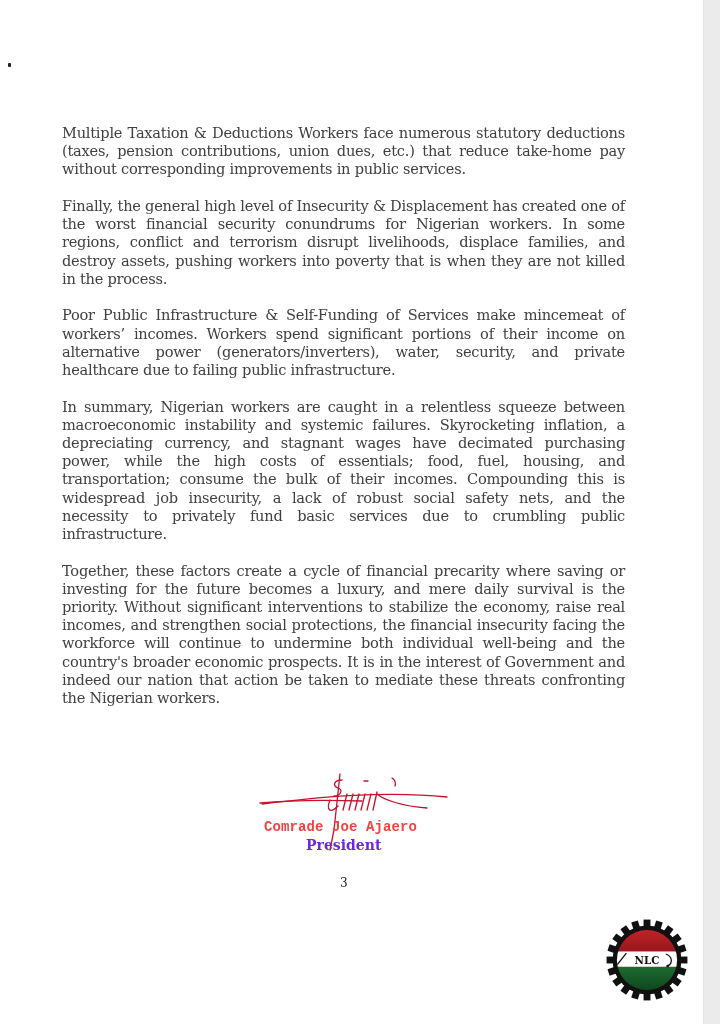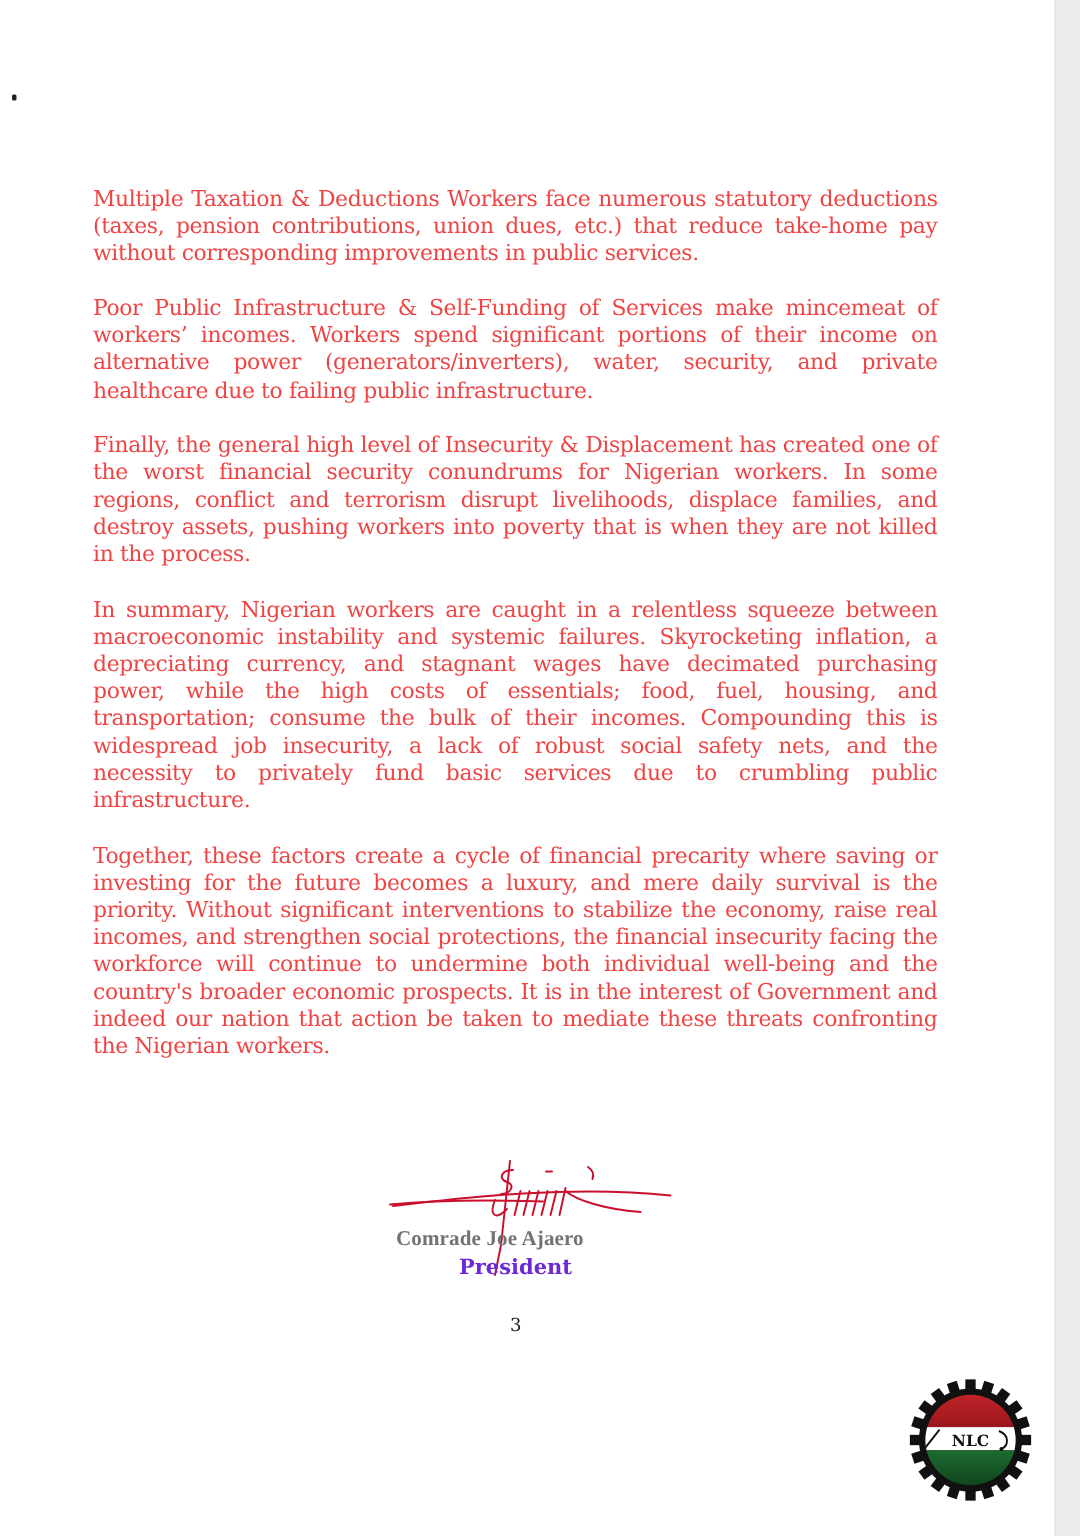--- a/index.html
+++ b/index.html
@@ -29,21 +29,21 @@
       border-radius: 1px;
     }
     .body-text {
       position: absolute;
       left: 62px;
       top: 124px;
       width: 563px;
       font-family: "DejaVu Serif", serif;
       font-size: 14.6px;
       line-height: 18.2px;
-      color: #ef4444;
+      color: #404040;
       letter-spacing: -0.25px;
     }
     .body-text p {
       margin: 0 0 18.4px 0;
       text-align: justify;
     }
     .signature-block {
       position: absolute;
       left: 222px;
       top: 770px;
@@ -52,24 +52,24 @@
     }
     .signature-svg {
       position: absolute;
       left: 0;
       top: 0;
     }
     .signer-name {
       position: absolute;
       left: 42px;
       top: 49px;
-      font-family: Liberation Serif, serif;
+      font-family: Liberation Mono, monospace;
       font-weight: bold;
       font-size: 14px;
-      color: #737373;
+      color: #ef4444;
       white-space: nowrap;
       letter-spacing: 0.1px;
     }
     .signer-title {
       position: absolute;
       left: 84px;
       top: 67px;
       font-family: "DejaVu Serif", serif;
       font-weight: bold;
       font-size: 14px;
@@ -93,22 +93,22 @@
     }
   </style>
 </head>
 <body>
 
 <div class="page">
   <div class="stray-dot"></div>
 
   <div class="body-text">
     <p>Multiple Taxation &amp; Deductions Workers face numerous statutory deductions (taxes, pension contributions, union dues, etc.) that reduce take-home pay without corresponding improvements in public services.</p>
+    <p>Finally, the general high level of Insecurity &amp; Displacement has created one of the worst financial security conundrums for Nigerian workers. In some regions, conflict and terrorism disrupt livelihoods, displace families, and destroy assets, pushing workers into poverty that is when they are not killed in the process.</p>
     <p>Poor Public Infrastructure &amp; Self-Funding of Services make mincemeat of workers’ incomes. Workers spend significant portions of their income on alternative power (generators/inverters), water, security, and private healthcare due to failing public infrastructure.</p>
-    <p>Finally, the general high level of Insecurity &amp; Displacement has created one of the worst financial security conundrums for Nigerian workers. In some regions, conflict and terrorism disrupt livelihoods, displace families, and destroy assets, pushing workers into poverty that is when they are not killed in the process.</p>
     <p>In summary, Nigerian workers are caught in a relentless squeeze between macroeconomic instability and systemic failures. Skyrocketing inflation, a depreciating currency, and stagnant wages have decimated purchasing power, while the high costs of essentials; food, fuel, housing, and transportation; consume the bulk of their incomes. Compounding this is widespread job insecurity, a lack of robust social safety nets, and the necessity to privately fund basic services due to crumbling public infrastructure.</p>
     <p>Together, these factors create a cycle of financial precarity where saving or investing for the future becomes a luxury, and mere daily survival is the priority. Without significant interventions to stabilize the economy, raise real incomes, and strengthen social protections, the financial insecurity facing the workforce will continue to undermine both individual well-being and the country's broader economic prospects. It is in the interest of Government and indeed our nation that action be taken to mediate these threats confronting the Nigerian workers.</p>
   </div>
 
   <div class="signature-block">
     <svg class="signature-svg" width="260" height="90" viewBox="0 0 260 90">
       <g fill="none" stroke="#c8102e" stroke-linecap="round" stroke-width="1.3">
         <path d="M40 34 C 90 28, 160 20, 225 27"></path>
         <path d="M38 33 C 70 30, 110 30, 140 31"></path>
         <path d="M120 10 C 112 10, 110 16, 116 18 C 122 20, 118 26, 112 26"></path>

